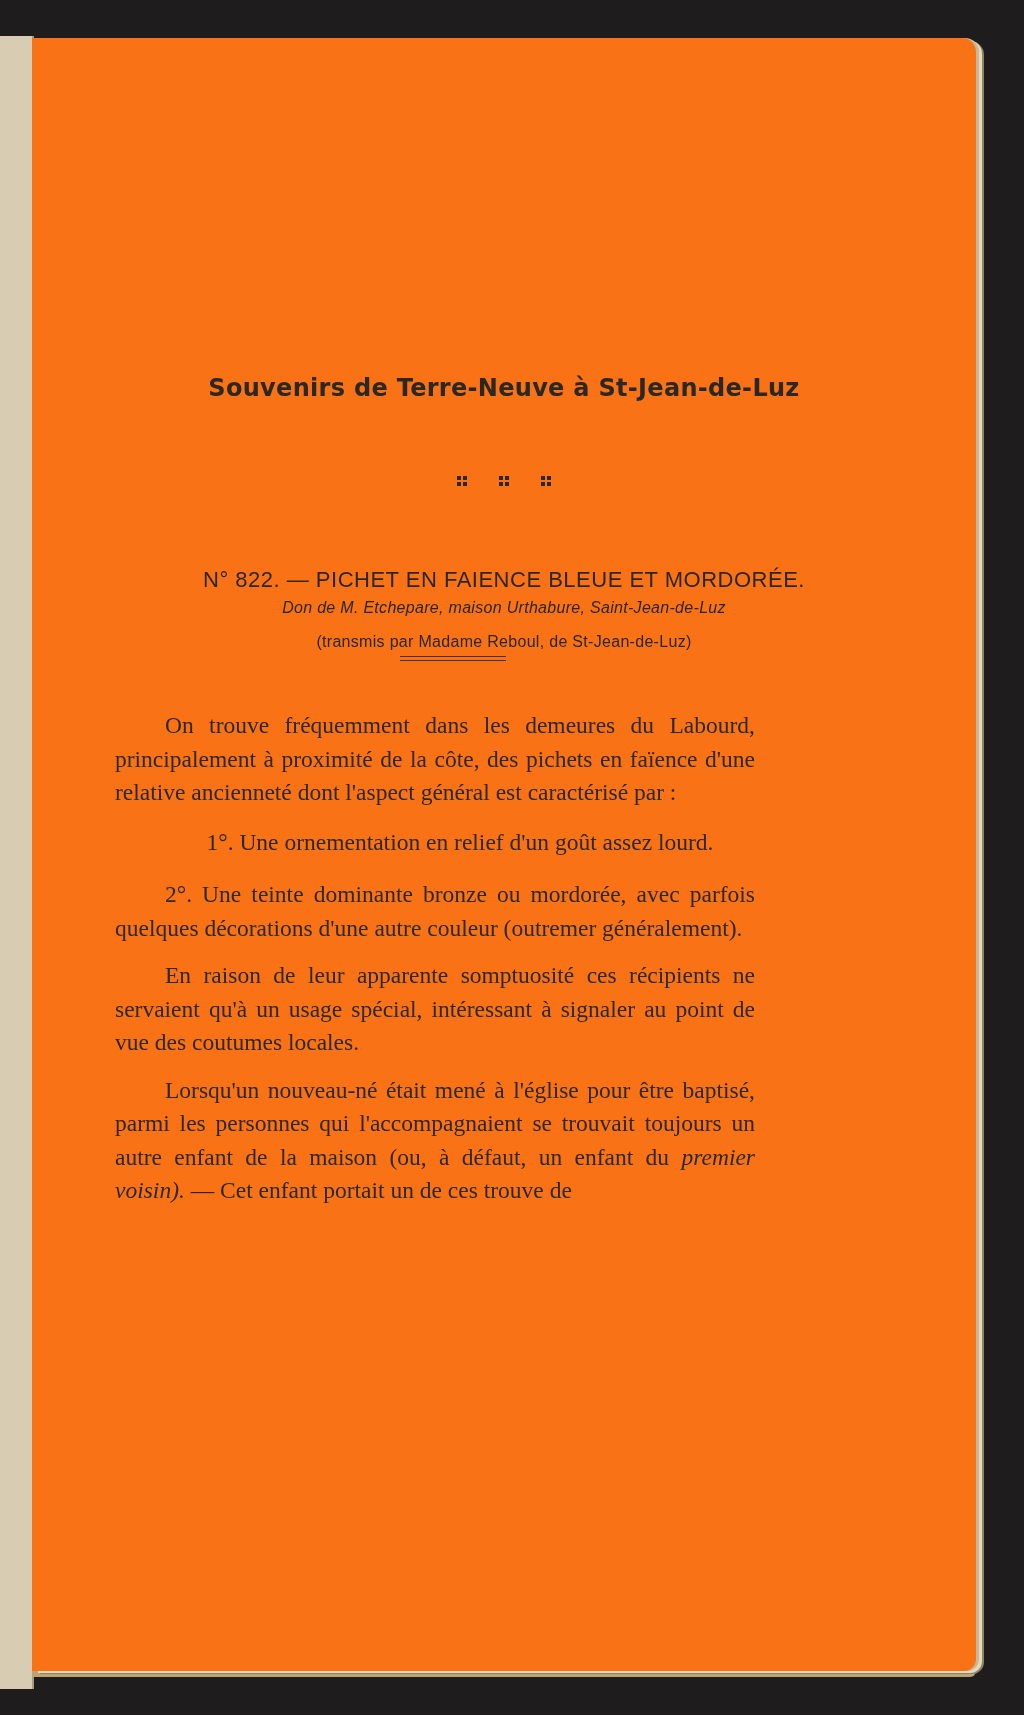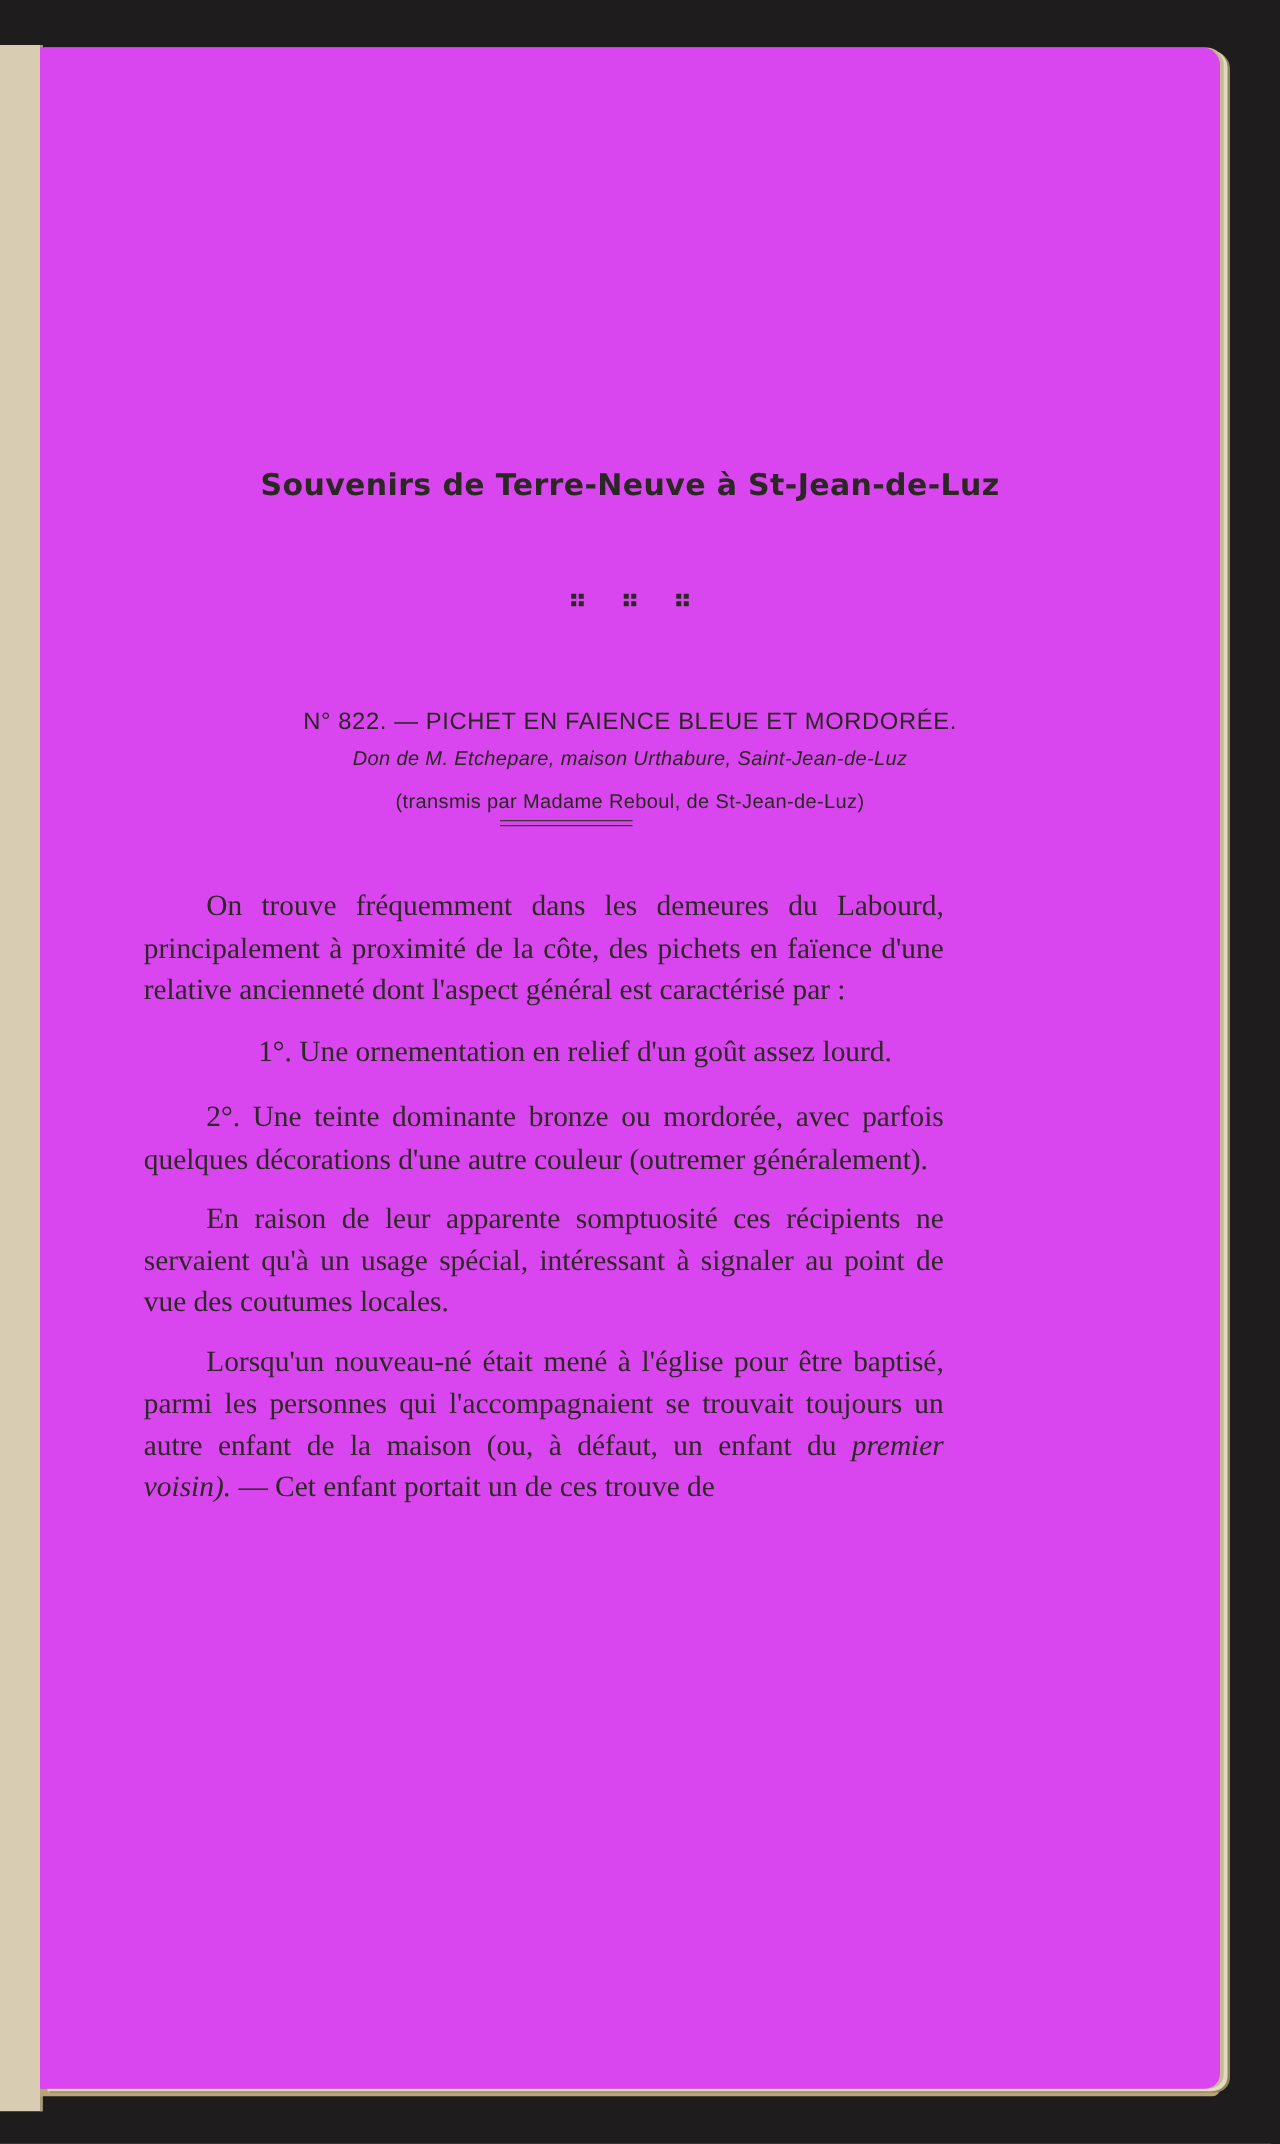--- a/index.html
+++ b/index.html
@@ -6,21 +6,21 @@
   body {
     width:1024px; height:1715px; position:relative; overflow:hidden;
     background:#1e1c1c;
   }
   .left-page {
     position:absolute; left:0; top:36px; width:32px; height:1653px;
     background:#d8cdb3; border-right:2px solid #a89a7c;
   }
   .page {
     position:absolute; left:32px; top:38px; width:944px; height:1633px;
-    background:#d946ef;
+    background:#f97316;
     border-top-right-radius:14px; border-bottom-right-radius:12px;
     box-shadow: 3px 0 0 #c7b995, 6px 2px 0 #e3d9bf, 8px 3px 0 #8f8363;
   }
   .page-edge-bottom {
     position:absolute; left:32px; top:1671px; width:944px; height:6px;
     background:#b9a476; border-bottom-right-radius:10px;
   }
   .txt { position:absolute; color:#2a2622; font-family:"Liberation Serif", "DejaVu Serif", serif; }
   .title {
     left:0; width:944px; top:336px; text-align:center;
@@ -31,21 +31,21 @@
   .orn {
     display:inline-block; width:10px; height:10px; margin:0 14px;
     background:
       linear-gradient(#2b2824,#2b2824) 0 0/4px 4px no-repeat,
       linear-gradient(#2b2824,#2b2824) 6px 0/4px 4px no-repeat,
       linear-gradient(#2b2824,#2b2824) 0 6px/4px 4px no-repeat,
       linear-gradient(#2b2824,#2b2824) 6px 6px/4px 4px no-repeat;
   }
   .entry {
     left:0; width:944px; top:529px; text-align:center;
-    font-family:"Liberation Sans", "DejaVu Sans", sans-serif; font-size:19px; letter-spacing:0.5px;
+    font-family:"Liberation Sans", "DejaVu Sans", sans-serif; font-size:22px; letter-spacing:0.5px;
   }
   .donor {
     left:0; width:944px; top:561px; text-align:center;
     font-family:"Liberation Sans", sans-serif; font-style:italic; font-size:16px; letter-spacing:0.3px;
   }
   .transmis {
     left:0; width:944px; top:595px; text-align:center;
     font-family:"Liberation Sans", sans-serif; font-size:16px; letter-spacing:0.3px;
   }
   .rule { position:absolute; left:368px; width:106px; height:0; border-top:1px solid #3a3530; }

